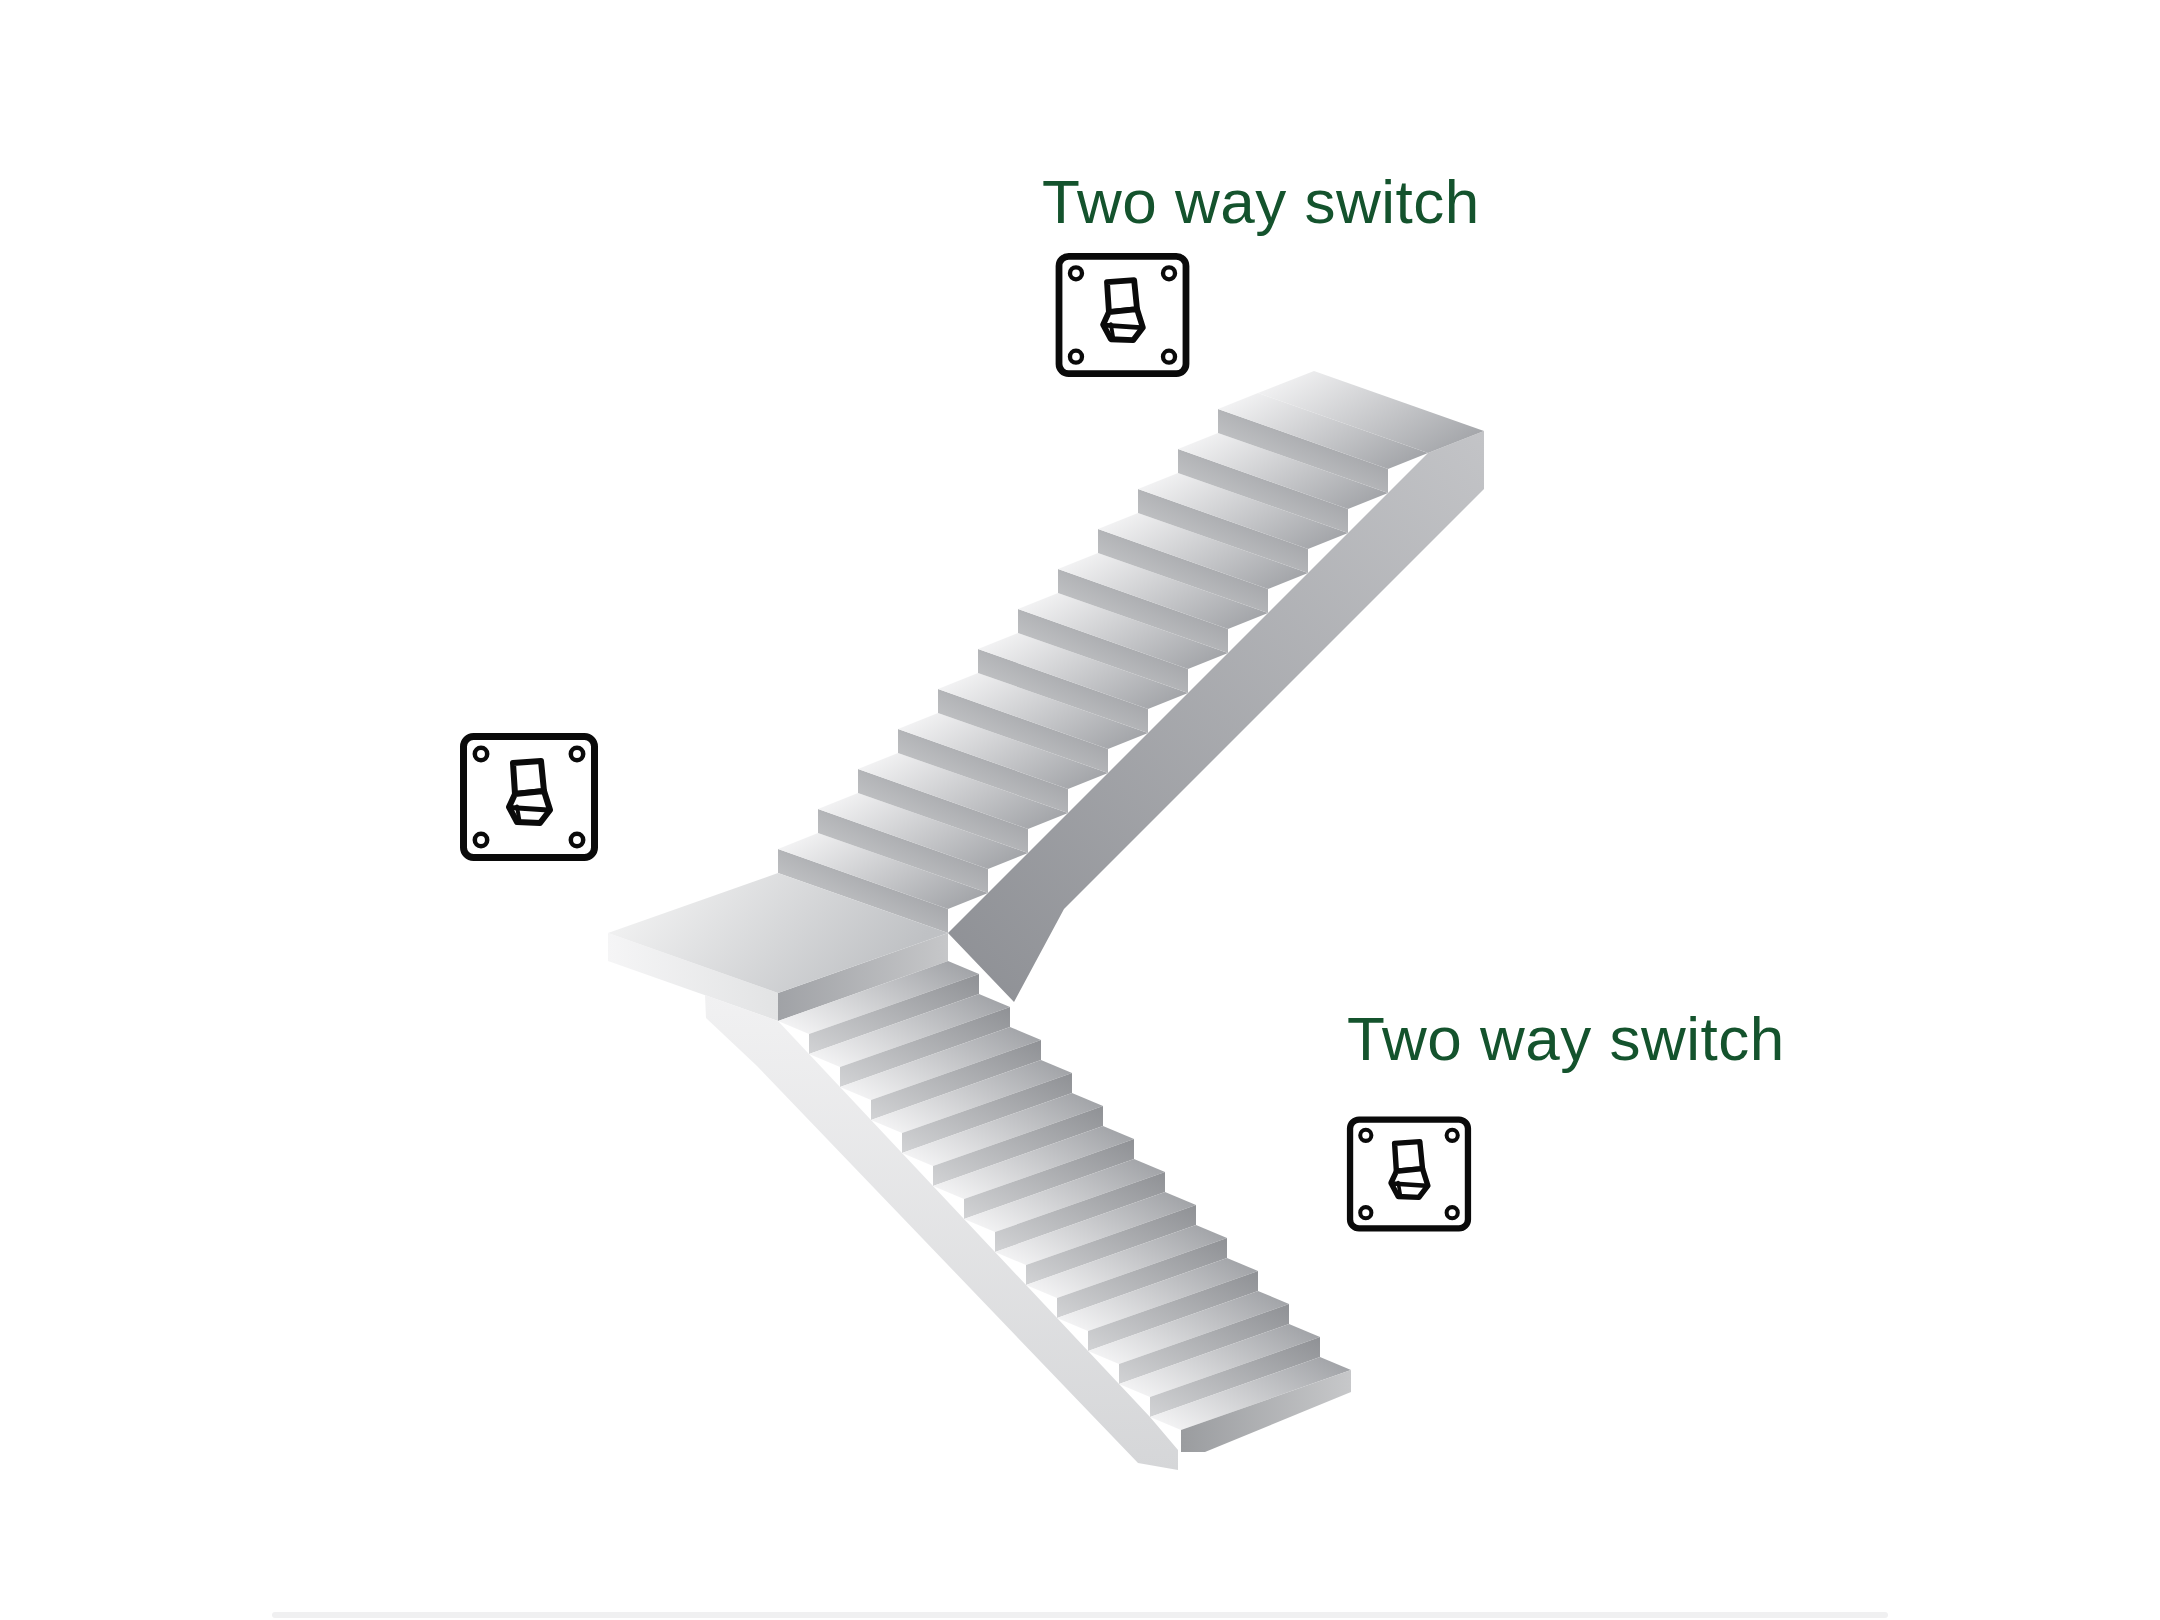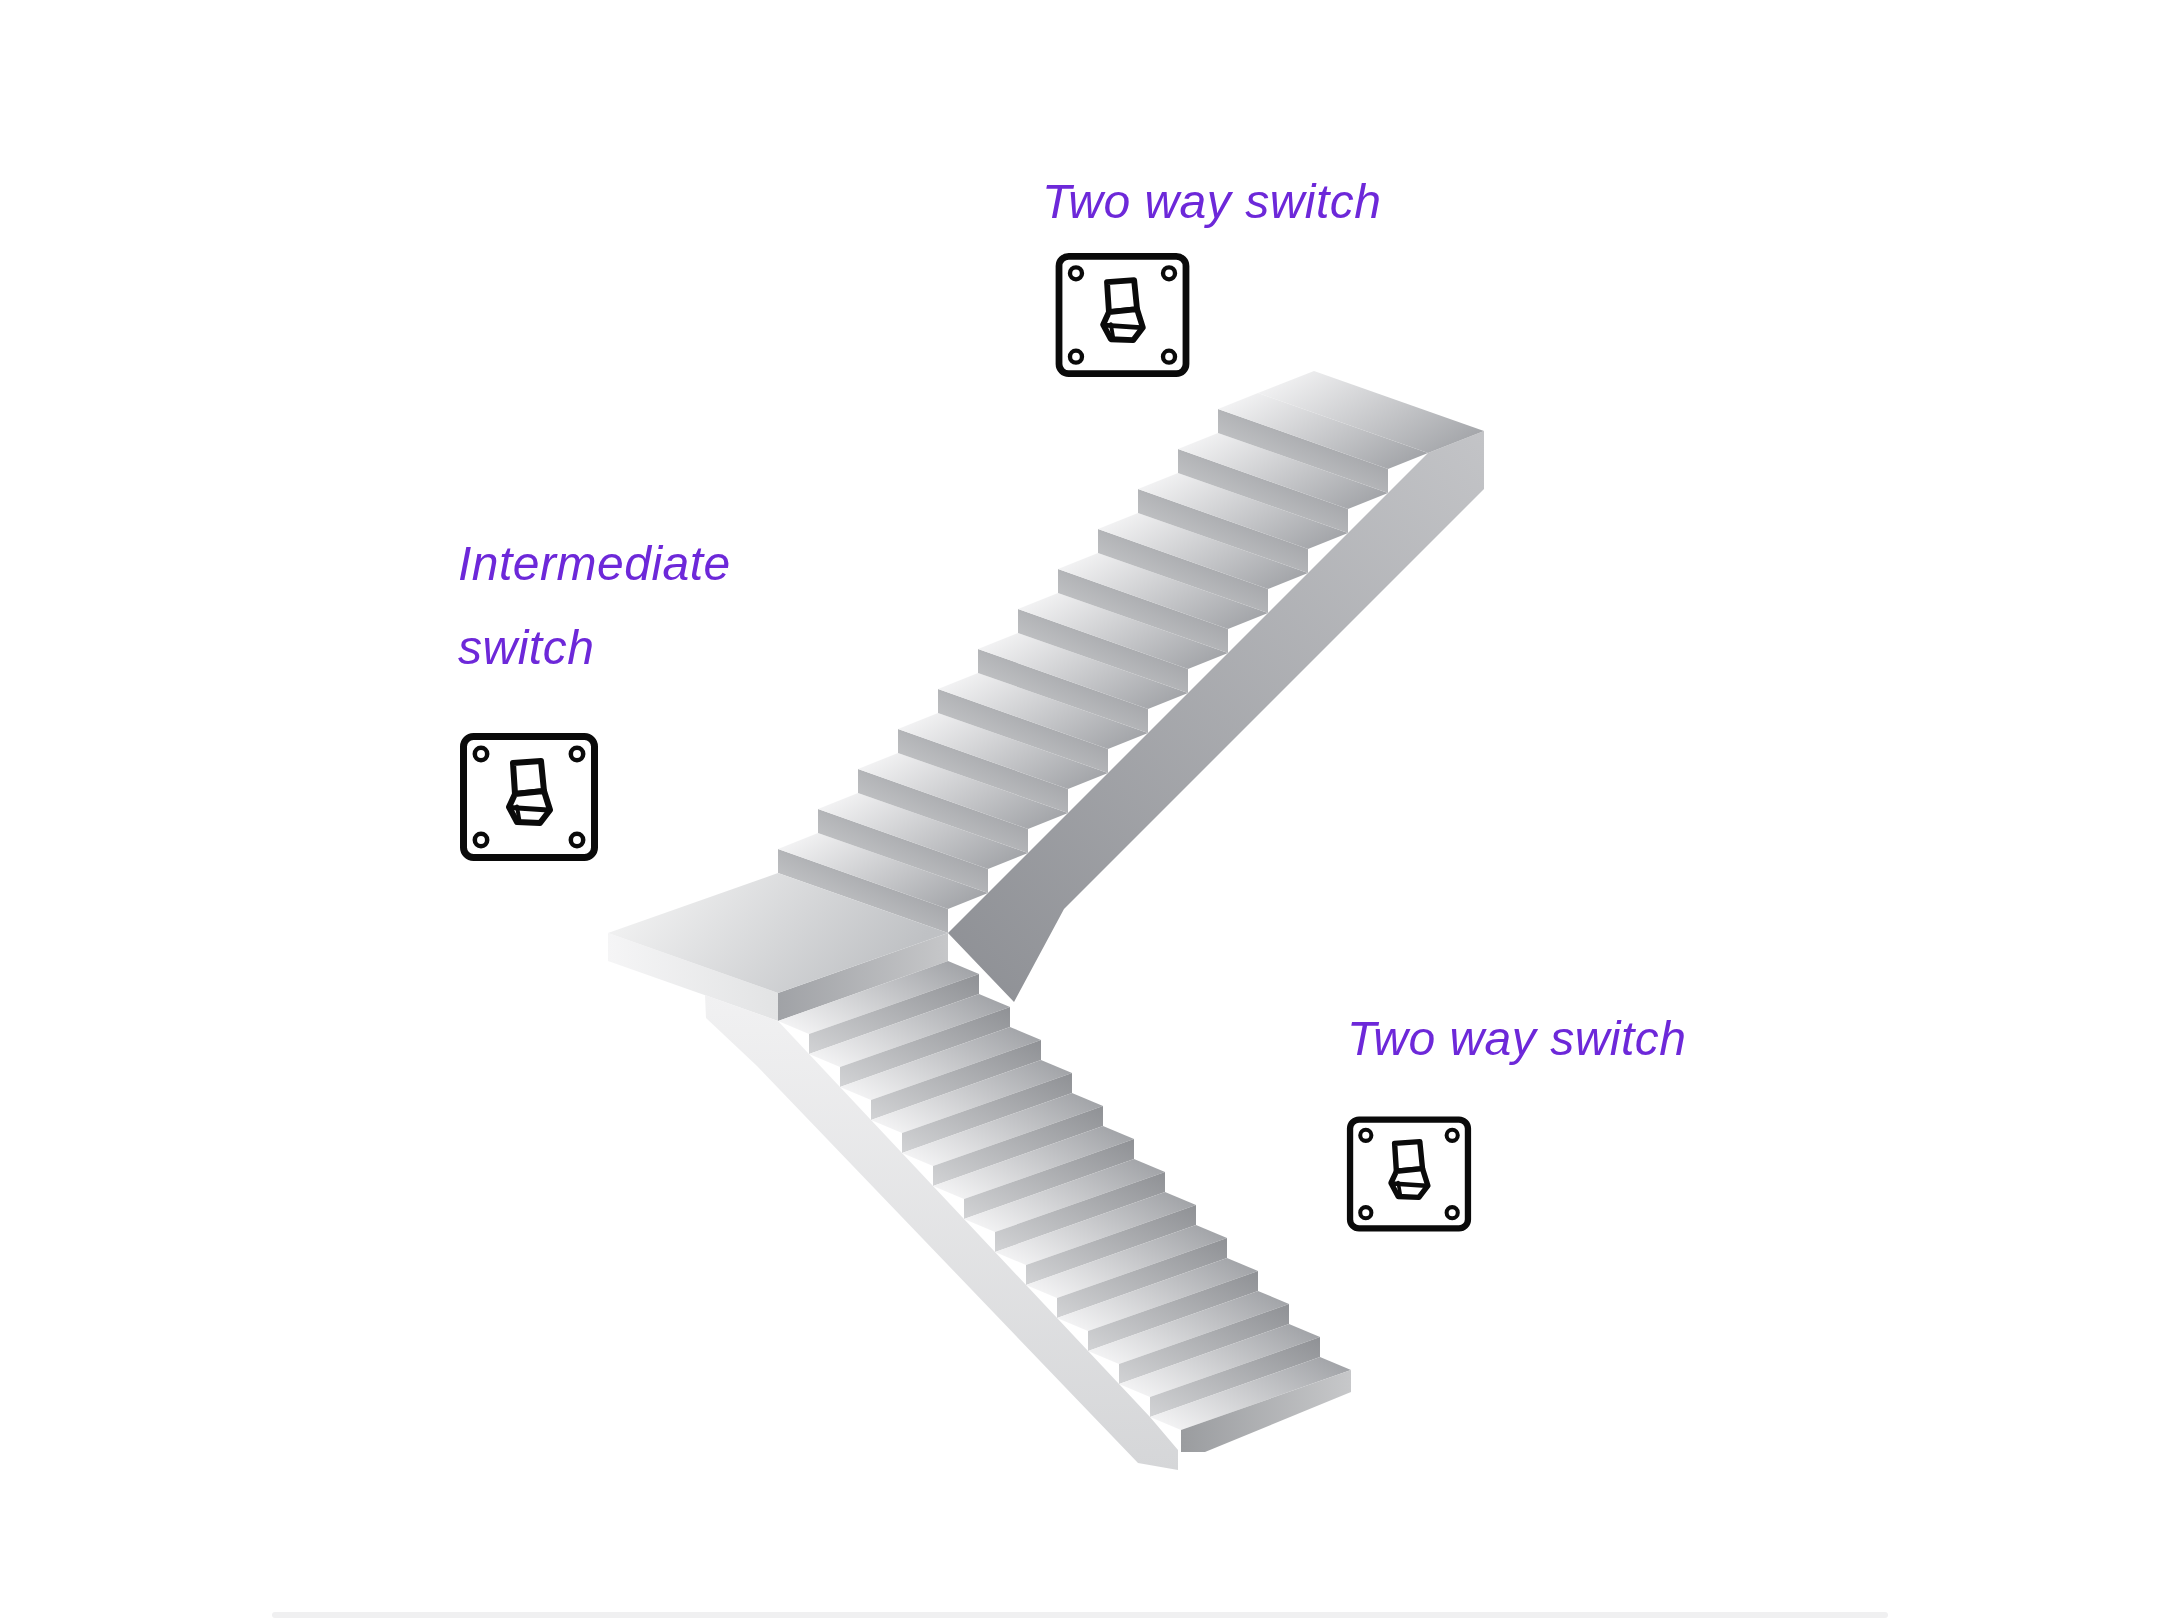--- a/index.html
+++ b/index.html
@@ -1,21 +1,21 @@
 <!DOCTYPE html>
 <html><head>
 <meta charset="utf-8">
 <style>
   html,body{margin:0;padding:0;background:#ffffff;}
   body{width:2160px;height:1620px;position:relative;overflow:hidden;
        font-family:"Liberation Sans", sans-serif;}
   .canvas{position:absolute;inset:0;}
   svg.stairs{position:absolute;left:0;top:0;width:2160px;height:1620px;}
-  .label{position:absolute;color:#6d28d9;font-size:48px;line-height:84px;
-         letter-spacing:0.5px;white-space:pre-line;font-style:italic;}
+  .label{position:absolute;color:#14532d;font-size:62px;line-height:84px;
+         letter-spacing:0.5px;white-space:pre-line;}
   .label-top{left:1042px;top:160px;}
   .label-mid{left:458px;top:522px;width:420px;}
   .label-bottom{left:1347px;top:997px;}
   .switch-icon{position:absolute;}
   .icon-top{left:1053px;top:252px;width:139px;height:126px;}
   .icon-mid{left:458px;top:732px;width:142px;height:130px;}
   .icon-bottom{left:1346px;top:1110px;width:126px;height:128px;}
   .bottom-bar{position:absolute;left:272px;top:1612px;width:1616px;height:6px;
               background:#f0f0f1;border-radius:3px;}
   .hiddefs{position:absolute;width:0;height:0;overflow:hidden;}
@@ -130,21 +130,20 @@
       <use xlink:href="#lstep" href="#lstep" x="1026" y="1285"></use>
       <use xlink:href="#lstep" href="#lstep" x="1057" y="1318"></use>
       <use xlink:href="#lstep" href="#lstep" x="1088" y="1351"></use>
       <use xlink:href="#lstep" href="#lstep" x="1119" y="1384"></use>
       <polygon fill="url(#gTreadL)" points="1150,1417 1320,1357 1351,1370 1181,1430"></polygon>
       <polygon fill="url(#gEnd)" points="1181,1430 1351,1370 1351,1392 1205,1452 1181,1452"></polygon>
     </g>
   </svg>
 
   <div class="label label-top">Two way switch</div>
-  <div class="label label-mid">Intermediate switch</div>
   <div class="label label-bottom">Two way switch</div>
 
   <svg class="switch-icon icon-top" viewBox="0 0 140 130" xmlns="http://www.w3.org/2000/svg" xmlns:xlink="http://www.w3.org/1999/xlink">
     <use xlink:href="#rockerIcon" href="#rockerIcon"></use>
   </svg>
   <svg class="switch-icon icon-mid" viewBox="0 0 140 130" xmlns="http://www.w3.org/2000/svg" xmlns:xlink="http://www.w3.org/1999/xlink">
     <use xlink:href="#rockerIcon" href="#rockerIcon"></use>
   </svg>
   <svg class="switch-icon icon-bottom" viewBox="0 0 140 130" xmlns="http://www.w3.org/2000/svg" xmlns:xlink="http://www.w3.org/1999/xlink">
     <use xlink:href="#rockerIcon" href="#rockerIcon"></use>

